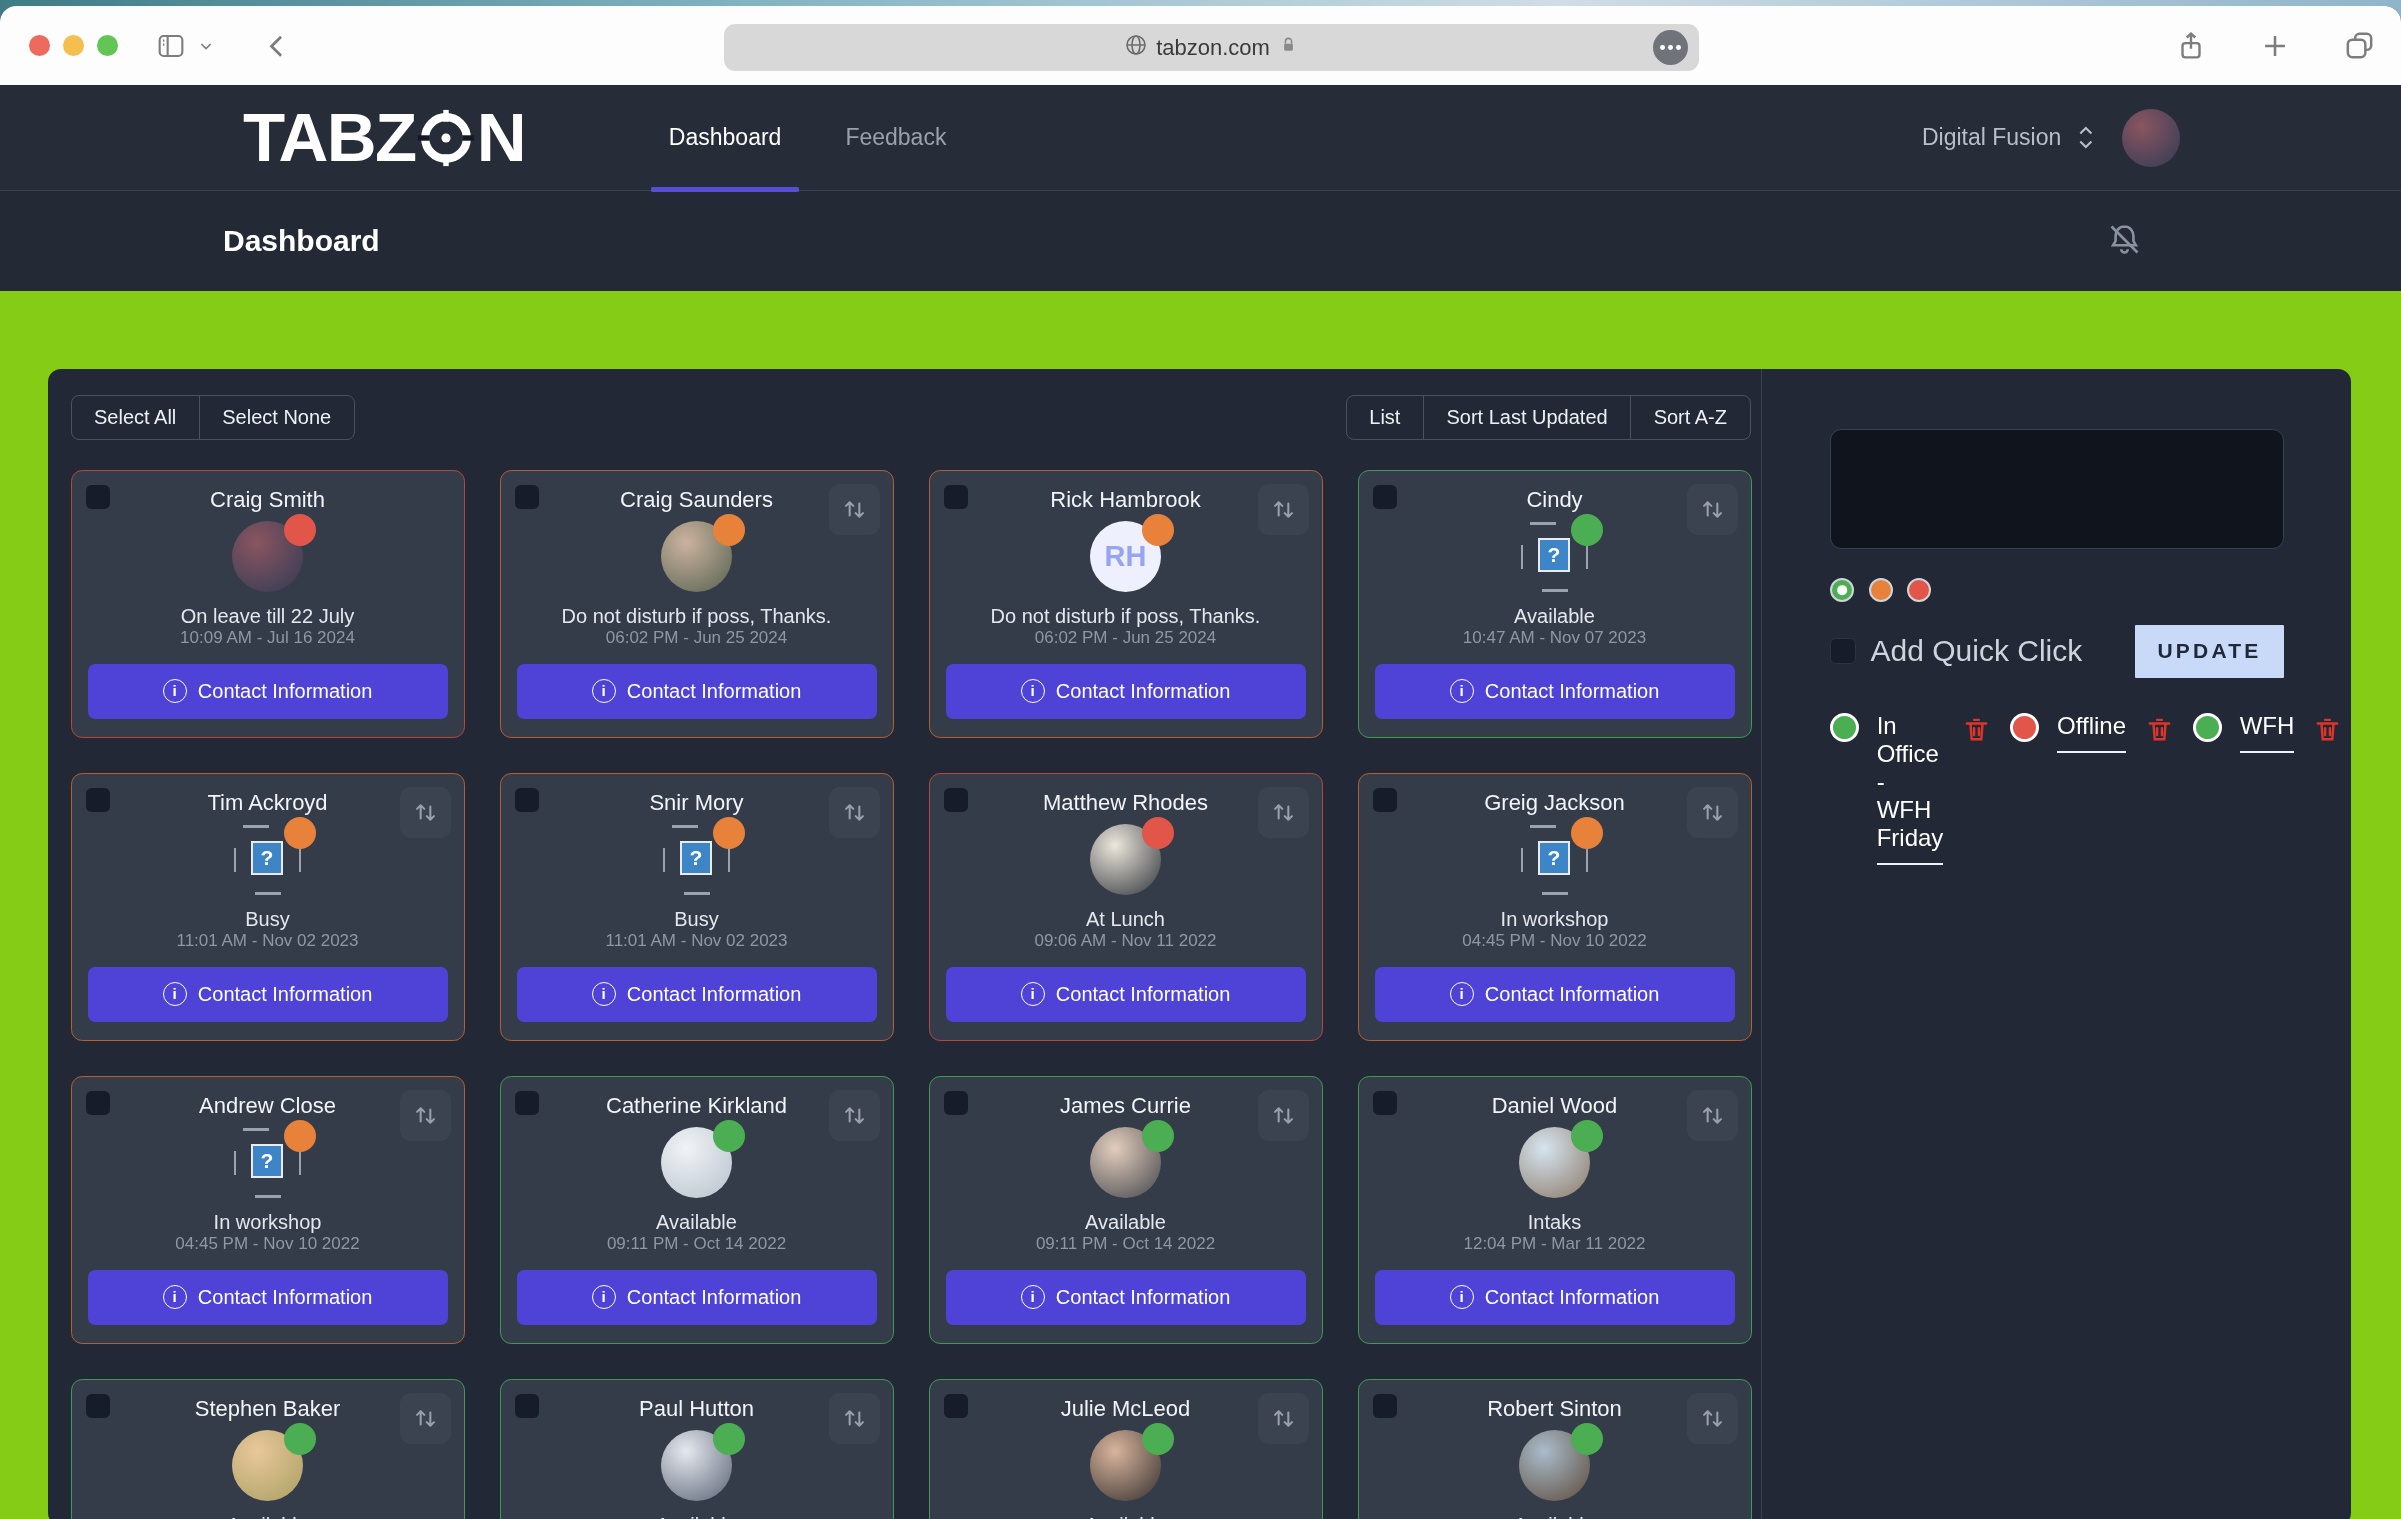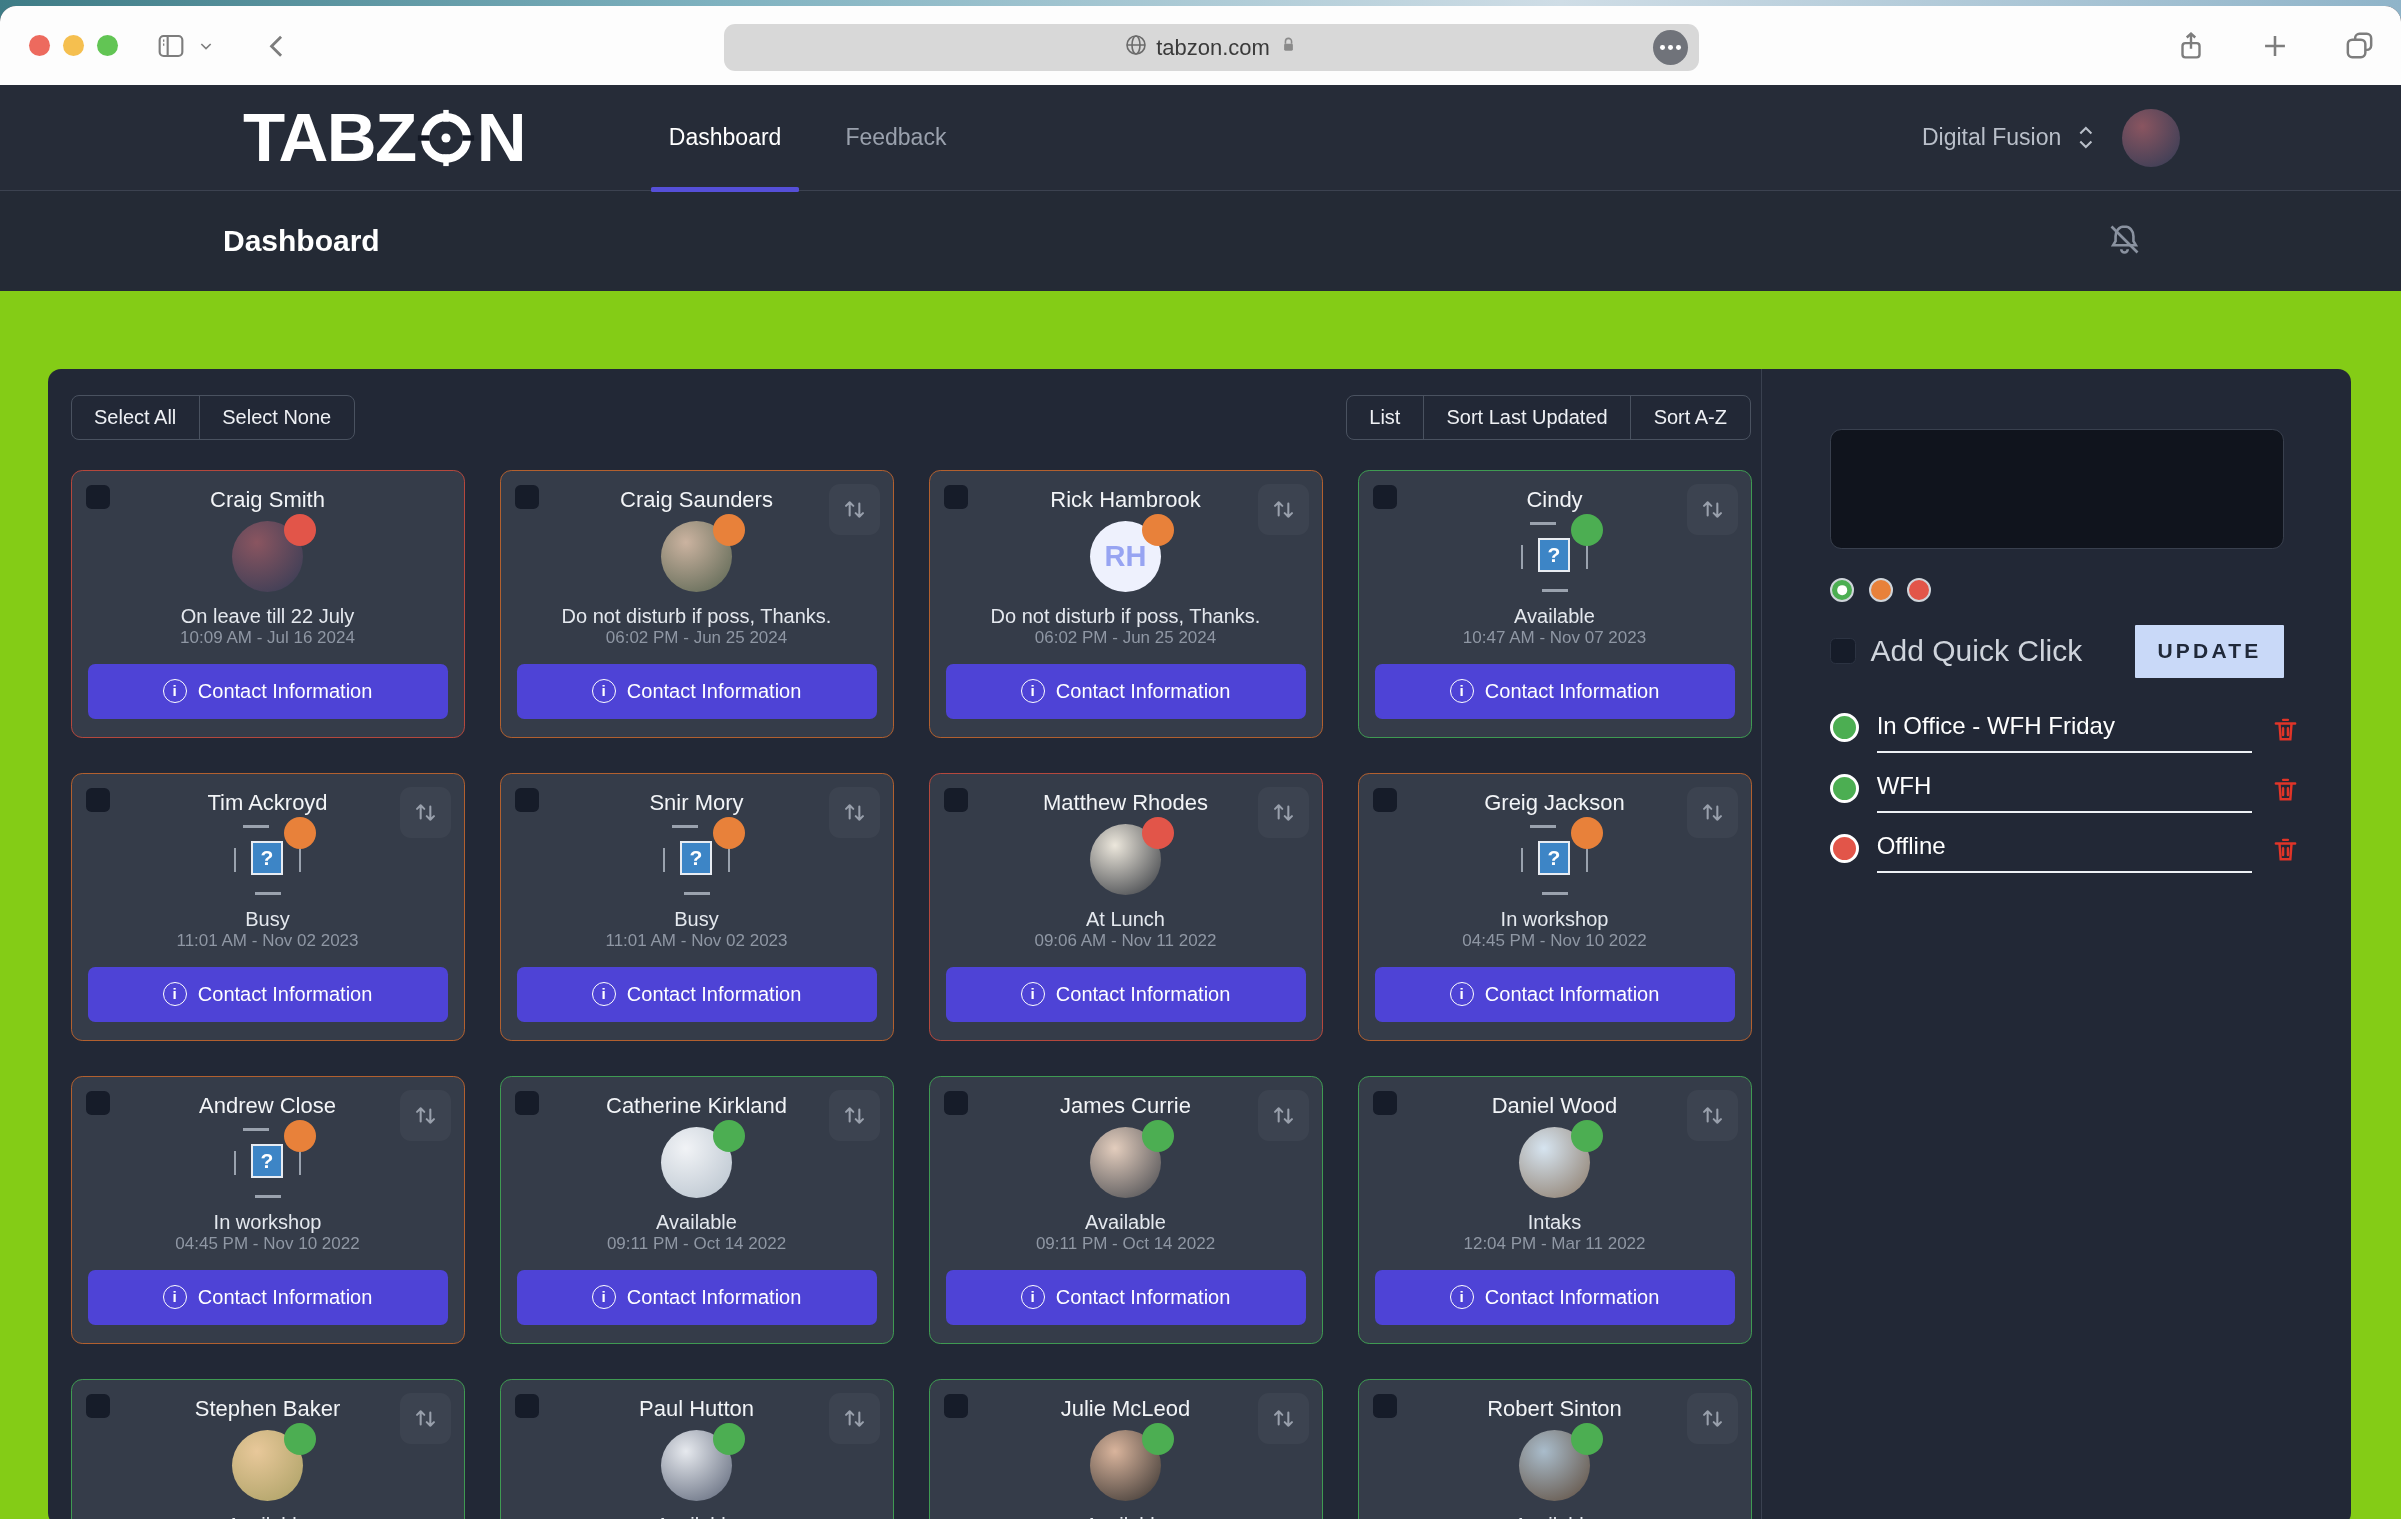--- a/index.html
+++ b/index.html
@@ -85,21 +85,21 @@
   .side-area { flex:1; border-left:1.6px solid #3a4150; padding:60px 51px 0 68px; }
   .status-box { width:454px; height:120px; background:#10141d; border:1.6px solid #39404e; border-radius:11.2px; resize:none; }
   .radio-row { margin-top:26px; display:flex; gap:14.5px; align-items:center; }
   .radio { width:24px; height:24px; border-radius:50%; border:2.4px solid #cfd4da; position:relative; cursor:pointer; }
   .radio.sel::after { content:""; position:absolute; left:50%; top:50%; transform:translate(-50%,-50%); width:9.6px; height:9.6px; border-radius:50%; background:#fff; }
   .action-row { margin-top:22.5px; display:flex; align-items:center; width:454px; }
   .qc-check { width:26px; height:26px; border-radius:5.6px; background:#161c29; border:1.6px solid #2c3342; cursor:pointer; }
   .qc-label { margin-left:14.5px; color:#cfd4dc; font-size:30px; }
   .update-btn { margin-left:auto; width:149px; height:53px; background:#c9d9f8; color:#20293a; border:0; border-radius:1px;
                 font-size:21px; font-weight:bold; letter-spacing:3.2px; font-family:inherit; cursor:pointer; }
-  .quick-list { margin-top:34px; display:flex; flex-direction:column; gap:19px; width:470px; }
+  .quick-list { margin-top:34px; display:flex; flex-direction:row; gap:19px; width:470px; }
   .quick-row { display:flex; align-items:flex-start; }
   .q-dot { width:29px; height:29px; border-radius:50%; border:3.2px solid #fff; flex:none; margin-top:1.6px; }
   .q-field { flex:1; margin:0 19px 0 17.7px; border-bottom:2.4px solid #eef1f5; padding-bottom:11.2px; color:#fff; font-size:24px; }
   .q-trash { flex:none; margin-top:3.2px; cursor:pointer; }
 </style>
 </head>
 <body>
 
 <div class="window">
 
@@ -596,37 +596,37 @@
     <span class="q-dot" style="background: rgb(76, 174, 82);"></span>
     <span class="q-field">In Office - WFH Friday</span>
     <span class="q-trash">
       <svg width="29" height="29" viewBox="0 0 24 24" fill="none" stroke="#e03428" stroke-width="2" stroke-linecap="round">
         <path d="M4 7h16M10 4h4M7 7l1 13h8l1-13M10 11v5.5M14 11v5.5"></path>
       </svg>
     </span>
   </div>
 
   <div class="quick-row">
+    <span class="q-dot" style="background: rgb(226, 85, 73);"></span>
+    <span class="q-field">Offline</span>
+    <span class="q-trash">
+      <svg width="29" height="29" viewBox="0 0 24 24" fill="none" stroke="#e03428" stroke-width="2" stroke-linecap="round">
+        <path d="M4 7h16M10 4h4M7 7l1 13h8l1-13M10 11v5.5M14 11v5.5"></path>
+      </svg>
+    </span>
+  </div>
+
+  <div class="quick-row">
     <span class="q-dot" style="background: rgb(76, 174, 82);"></span>
     <span class="q-field">WFH</span>
     <span class="q-trash">
       <svg width="29" height="29" viewBox="0 0 24 24" fill="none" stroke="#e03428" stroke-width="2" stroke-linecap="round">
         <path d="M4 7h16M10 4h4M7 7l1 13h8l1-13M10 11v5.5M14 11v5.5"></path>
       </svg>
     </span>
   </div>
-
-  <div class="quick-row">
-    <span class="q-dot" style="background: rgb(226, 85, 73);"></span>
-    <span class="q-field">Offline</span>
-    <span class="q-trash">
-      <svg width="29" height="29" viewBox="0 0 24 24" fill="none" stroke="#e03428" stroke-width="2" stroke-linecap="round">
-        <path d="M4 7h16M10 4h4M7 7l1 13h8l1-13M10 11v5.5M14 11v5.5"></path>
-      </svg>
-    </span>
-  </div>
 </div>
       </div>
 
     </div>
   </div>
 </div>
 
 
 </body></html>

